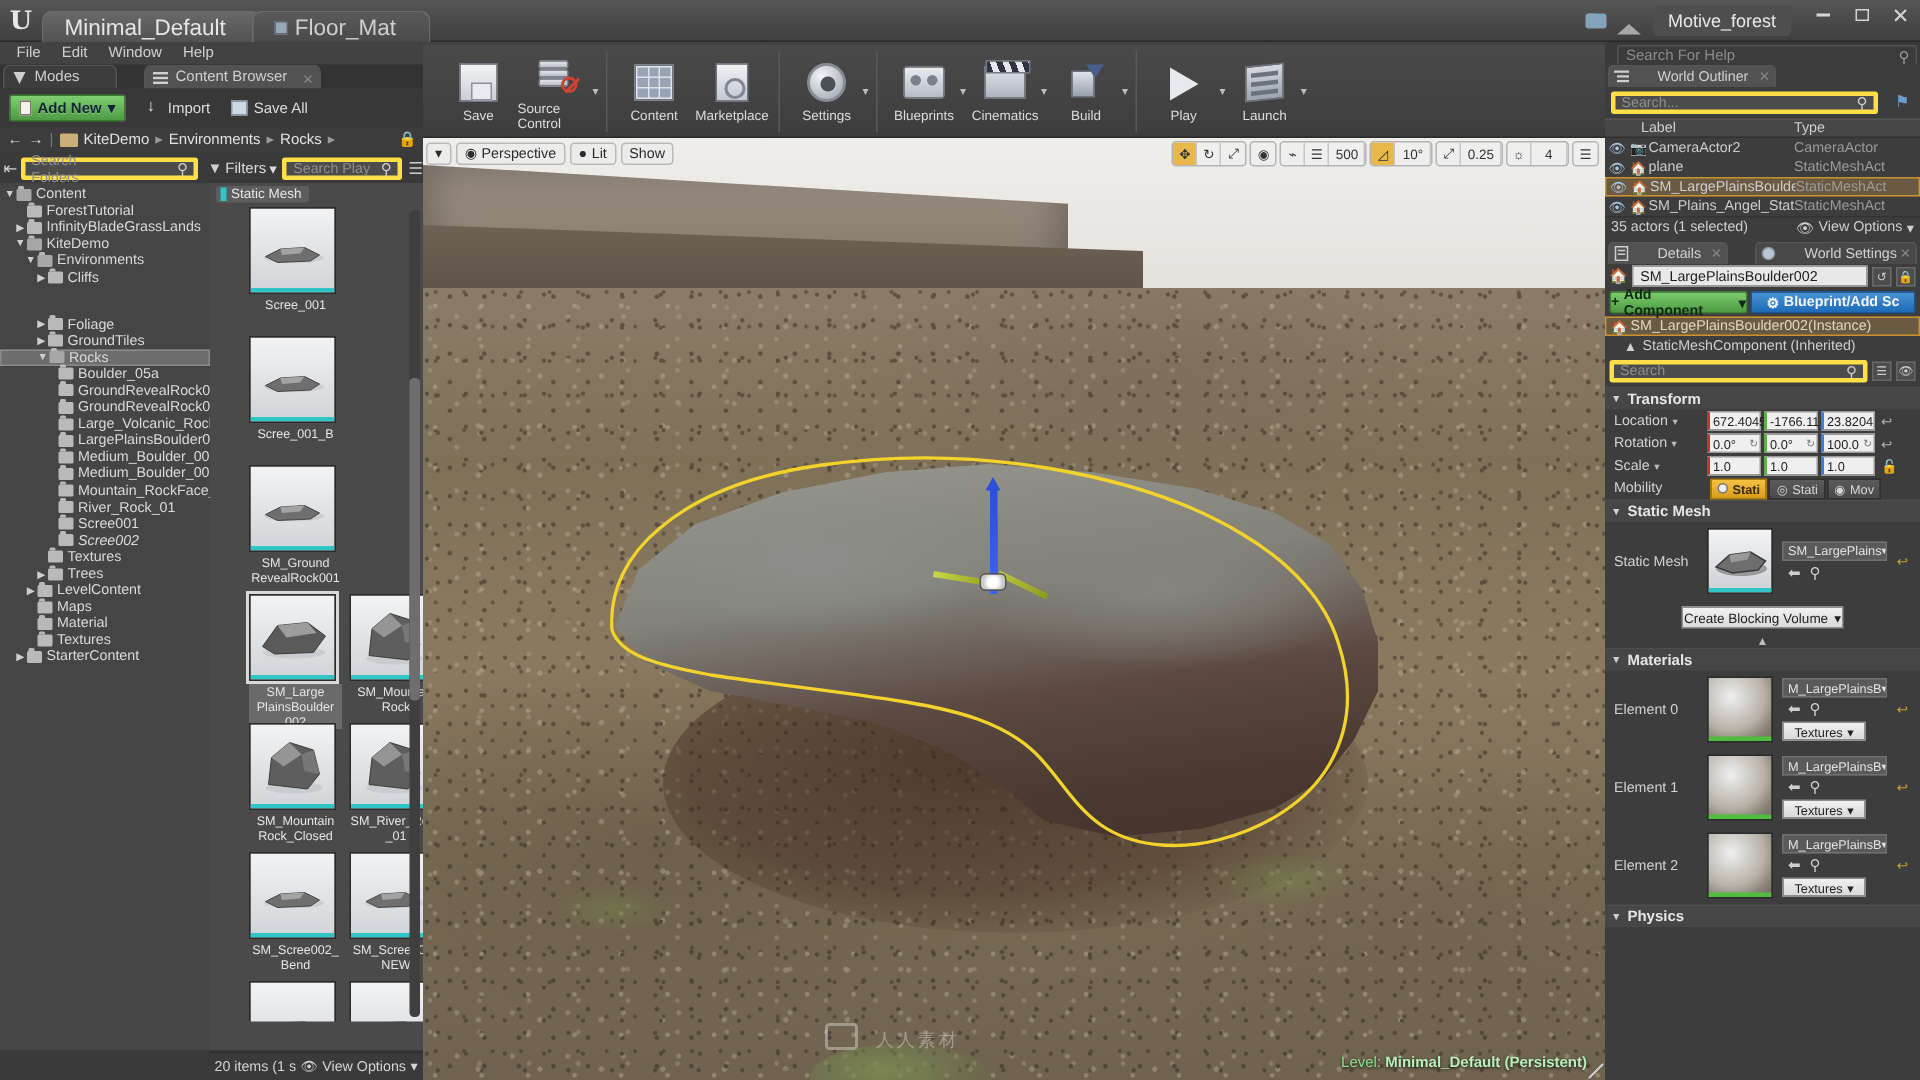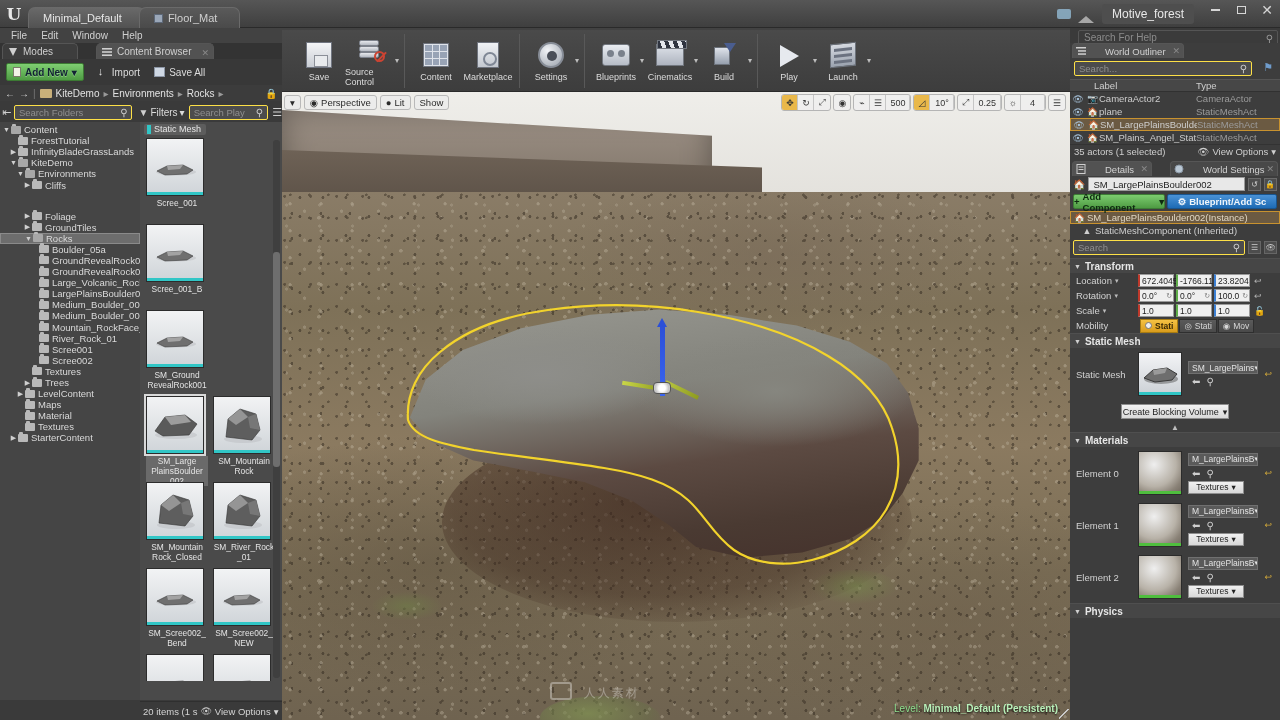--- a/index.html
+++ b/index.html
@@ -21,21 +21,21 @@
   .ue-logo {
     position: absolute; left: 3px; top: 3px; width: 22px; height: 22px;
     color: #e8e8e8; font-size: 17px; text-align: center; line-height: 22px;
     font-family: "DejaVu Serif", serif; font-weight: bold;
   }
   .tabstrip { position: absolute; left: 28px; top: 7px; height: 21px; display: flex; }
   .doc-tab {
     height: 21px; padding: 0 22px 0 14px; line-height: 21px;
     background: linear-gradient(#5a5a5a, #4a4a4a);
     border: 1px solid #6a6a6a; border-bottom: none;
-    border-radius: 7px 7px 0 0; color: #cfcfcf; font-size: 11px;
+    border-radius: 7px 7px 0 0; color: #cfcfcf; font-size: 15px;
     margin-right: -6px; display: flex; align-items: center; gap: 5px;
   }
   .doc-tab.active { background: linear-gradient(#696969, #525252); color: #e6e6e6; }
   .doc-tab .tab-ico { display:inline-block; width:9px; height:9px; background:#9aa7b8; border:1px solid #5d6878; }
   .title-right { position: absolute; right: 0; top: 0; height: 28px; display: flex; align-items: center; }
   .title-icon { width: 20px; height: 20px; margin-right: 4px; opacity: .85; position: relative; }
   .bubble { width: 14px; height: 10px; background: #8fb4cc; border-radius: 2px; display:block; margin: 5px auto 0; }
   .bubble:after { content:""; display:block; width:0;height:0;border-left:4px solid transparent;border-top:4px solid #8fb4cc; margin-left:2px; }
   .cap { width: 0;height:0;border-left:8px solid transparent;border-right:8px solid transparent;border-bottom:7px solid #b9b9b9; margin: 6px auto 0;}
   .proj-title {
@@ -97,21 +97,21 @@
     background: #3c3c3c;
   }
   .breadcrumb .arrow { color: #9a9a9a; font-size: 10px; }
   .breadcrumb .folder { width: 12px; height: 9px; background: #c9b07a; border-radius: 1px; }
   .breadcrumb .crumb { color:#e2e2e2; }
   .breadcrumb .lock { margin-left: auto; margin-right: 4px; }
 
   .searchrow { position: absolute; left: 0; top: 103px; width: 282px; height: 19px; display:flex; align-items:center; }
   .tree-toggle { width: 16px; text-align:center; color:#cfcfcf; font-size:11px; }
   .sbox {
-    height: 15px; background: #4c4c4c; border: 1px solid #fde047; border-radius: 2px;
+    height: 15px; background: #4c4c4c; border: 3px solid #fde047; border-radius: 2px;
     font-size: 9.5px; color: #8f8f8f; display: flex; align-items: center; padding: 0 4px; position: relative;
   }
   .sbox .mag { margin-left: auto; color: #cfcfcf; font-size: 10px; }
   .sbox.folders { width: 135px; gap: 33px; }
   .sbox.assets { width: 90px; }
   .filters { display:flex; align-items:center; gap:2px; font-size:10px; color:#dcdcdc; margin: 0 4px 0 6px; }
   .filters .fico { color:#cfcfcf; }
   .listopts { margin-left: 4px; color: #cfcfcf; font-size: 11px; }
 
   
@@ -129,21 +129,21 @@
   
   .assets-pane {
     position: absolute; left: 140px; top: 122px; width: 142px; height: 578px; background: #4a4a4a;
   }
   .type-chip {
     position: absolute; left: 4px; top: 2px; height: 11px; padding: 0 5px 0 3px;
     background: #5d5d5d; border-radius: 2px; font-size: 9px; color: #e6e6e6; line-height: 11px; display:flex; align-items:center; gap:3px;
   }
   .type-chip .bar { width: 4px; height: 9px; background: #31c6c6; }
   .grid { position: absolute; left: 0; top: 16px; width: 142px; height: 543px; overflow: hidden; }
-  .cell { position: absolute; width: 62px; }
+  .cell { position: absolute; width: 62px; margin-left: 20px; }
   .thumb {
     width: 58px; height: 58px; border: 1px solid #2c2c2c;
     background: linear-gradient(#f2f3f4 0%, #dfe2e5 55%, #cfd4d8 100%);
     position: relative; overflow: hidden;
   }
   .cell.selected .thumb { outline: 2px solid #d9d9d9; }
   .cell.selected .clabel { background: #6a6a6a; }
   .thumb .tbar { position:absolute; left:0; bottom:0; width: 100%; height: 3px; background:#31c6c6; }
   .clabel {
     width: 62px; text-align: center; font-size: 8.4px; color: #e4e4e4; line-height: 10px;
@@ -574,21 +574,21 @@
       <div class="trow" style="padding-left: 30px;">
         <span class="tw"></span>
         <span class="tf"></span>
         <span>River_Rock_01</span>
       </div>
       <div class="trow" style="padding-left: 30px;">
         <span class="tw"></span>
         <span class="tf"></span>
         <span>Scree001</span>
       </div>
-      <div class="trow" style="padding-left: 30px;">
+      <div class="trow" style="padding-left: 30px; font-style: italic;">
         <span class="tw"></span>
         <span class="tf"></span>
         <span>Scree002</span>
       </div>
       <div class="trow" style="padding-left: 23px;">
         <span class="tw"></span>
         <span class="tf"></span>
         <span>Textures</span>
       </div>
       <div class="trow" style="padding-left: 23px;">

